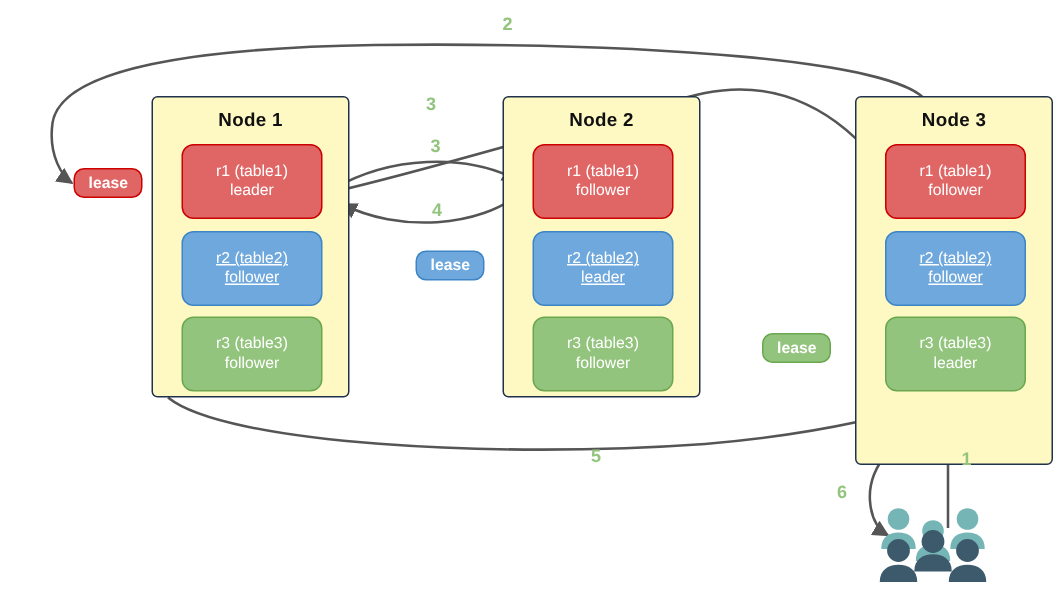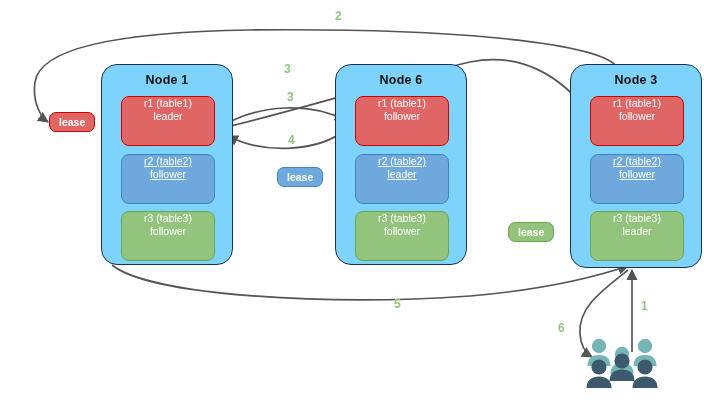--- a/index.html
+++ b/index.html
@@ -1,26 +1,26 @@
 <!DOCTYPE html>
 <html><head>
 <meta charset="utf-8">
 <style>
   html,body{margin:0;padding:0;background:#ffffff;}
   body{width:704px;height:405px;overflow:hidden;
        font-family:"Liberation Sans","DejaVu Sans",sans-serif;}
   #stage{position:relative;width:704px;height:405px;background:#fff;}
   #edges{position:absolute;left:0;top:0;width:704px;height:405px;}
-  .node{position:absolute;background:#7dd3fc;border:1.6px solid #20324b;
-        border-radius:16px;box-sizing:border-box;}
+  .node{position:absolute;background:#fef9c3;border:1.6px solid #20324b;
+        border-radius:4px;box-sizing:border-box;}
   .node-title{position:absolute;left:0;right:0;top:8px;text-align:center;
         font-size:12.5px;font-weight:bold;color:#101010;letter-spacing:.2px;}
   .replica{position:absolute;left:19px;width:94px;height:50px;
         border-radius:8px;box-sizing:border-box;display:flex;
-        flex-direction:column;align-items:center;
+        flex-direction:column;align-items:center;justify-content:center;
         color:#ffffff;font-size:10.5px;line-height:13px;text-align:center;
         border-width:1.4px;border-style:solid;}
   .rep-red{background:#e06666;border-color:#cc0000;}
   .rep-blue{background:#6fa8dc;border-color:#3d85c6;}
   .rep-green{background:#93c47d;border-color:#6aa84f;}
   .r0{top:31px;} .r1{top:89px;text-decoration:underline;} .r2{top:146px;}
   .lease{position:absolute;border-radius:7px;box-sizing:border-box;
         display:flex;align-items:center;justify-content:center;
         color:#ffffff;font-size:10.5px;border-width:1.4px;border-style:solid;
         padding:0 9px;height:20px;font-weight:bold;}
@@ -70,36 +70,36 @@
       <span>r2 (table2)</span>
       <span>follower</span>
     </div>
     <div class="replica rep-green r2">
       <span>r3 (table3)</span>
       <span>follower</span>
     </div>
   </div>
 
   <div class="node" style="left:335px;top:64px;width:132px;height:201px;">
-    <div class="node-title">Node 6</div>
+    <div class="node-title">Node 2</div>
     <div class="replica rep-red r0">
       <span>r1 (table1)</span>
       <span>follower</span>
     </div>
     <div class="replica rep-blue r1">
       <span>r2 (table2)</span>
       <span>leader</span>
     </div>
     <div class="replica rep-green r2">
       <span>r3 (table3)</span>
       <span>follower</span>
     </div>
   </div>
 
-  <div class="node" style="left:570px;top:64px;width:132px;height:204px;">
+  <div class="node" style="left:570px;top:64px;width:132px;height:246px;">
     <div class="node-title">Node 3</div>
     <div class="replica rep-red r0">
       <span>r1 (table1)</span>
       <span>follower</span>
     </div>
     <div class="replica rep-blue r1">
       <span>r2 (table2)</span>
       <span>follower</span>
     </div>
     <div class="replica rep-green r2">

